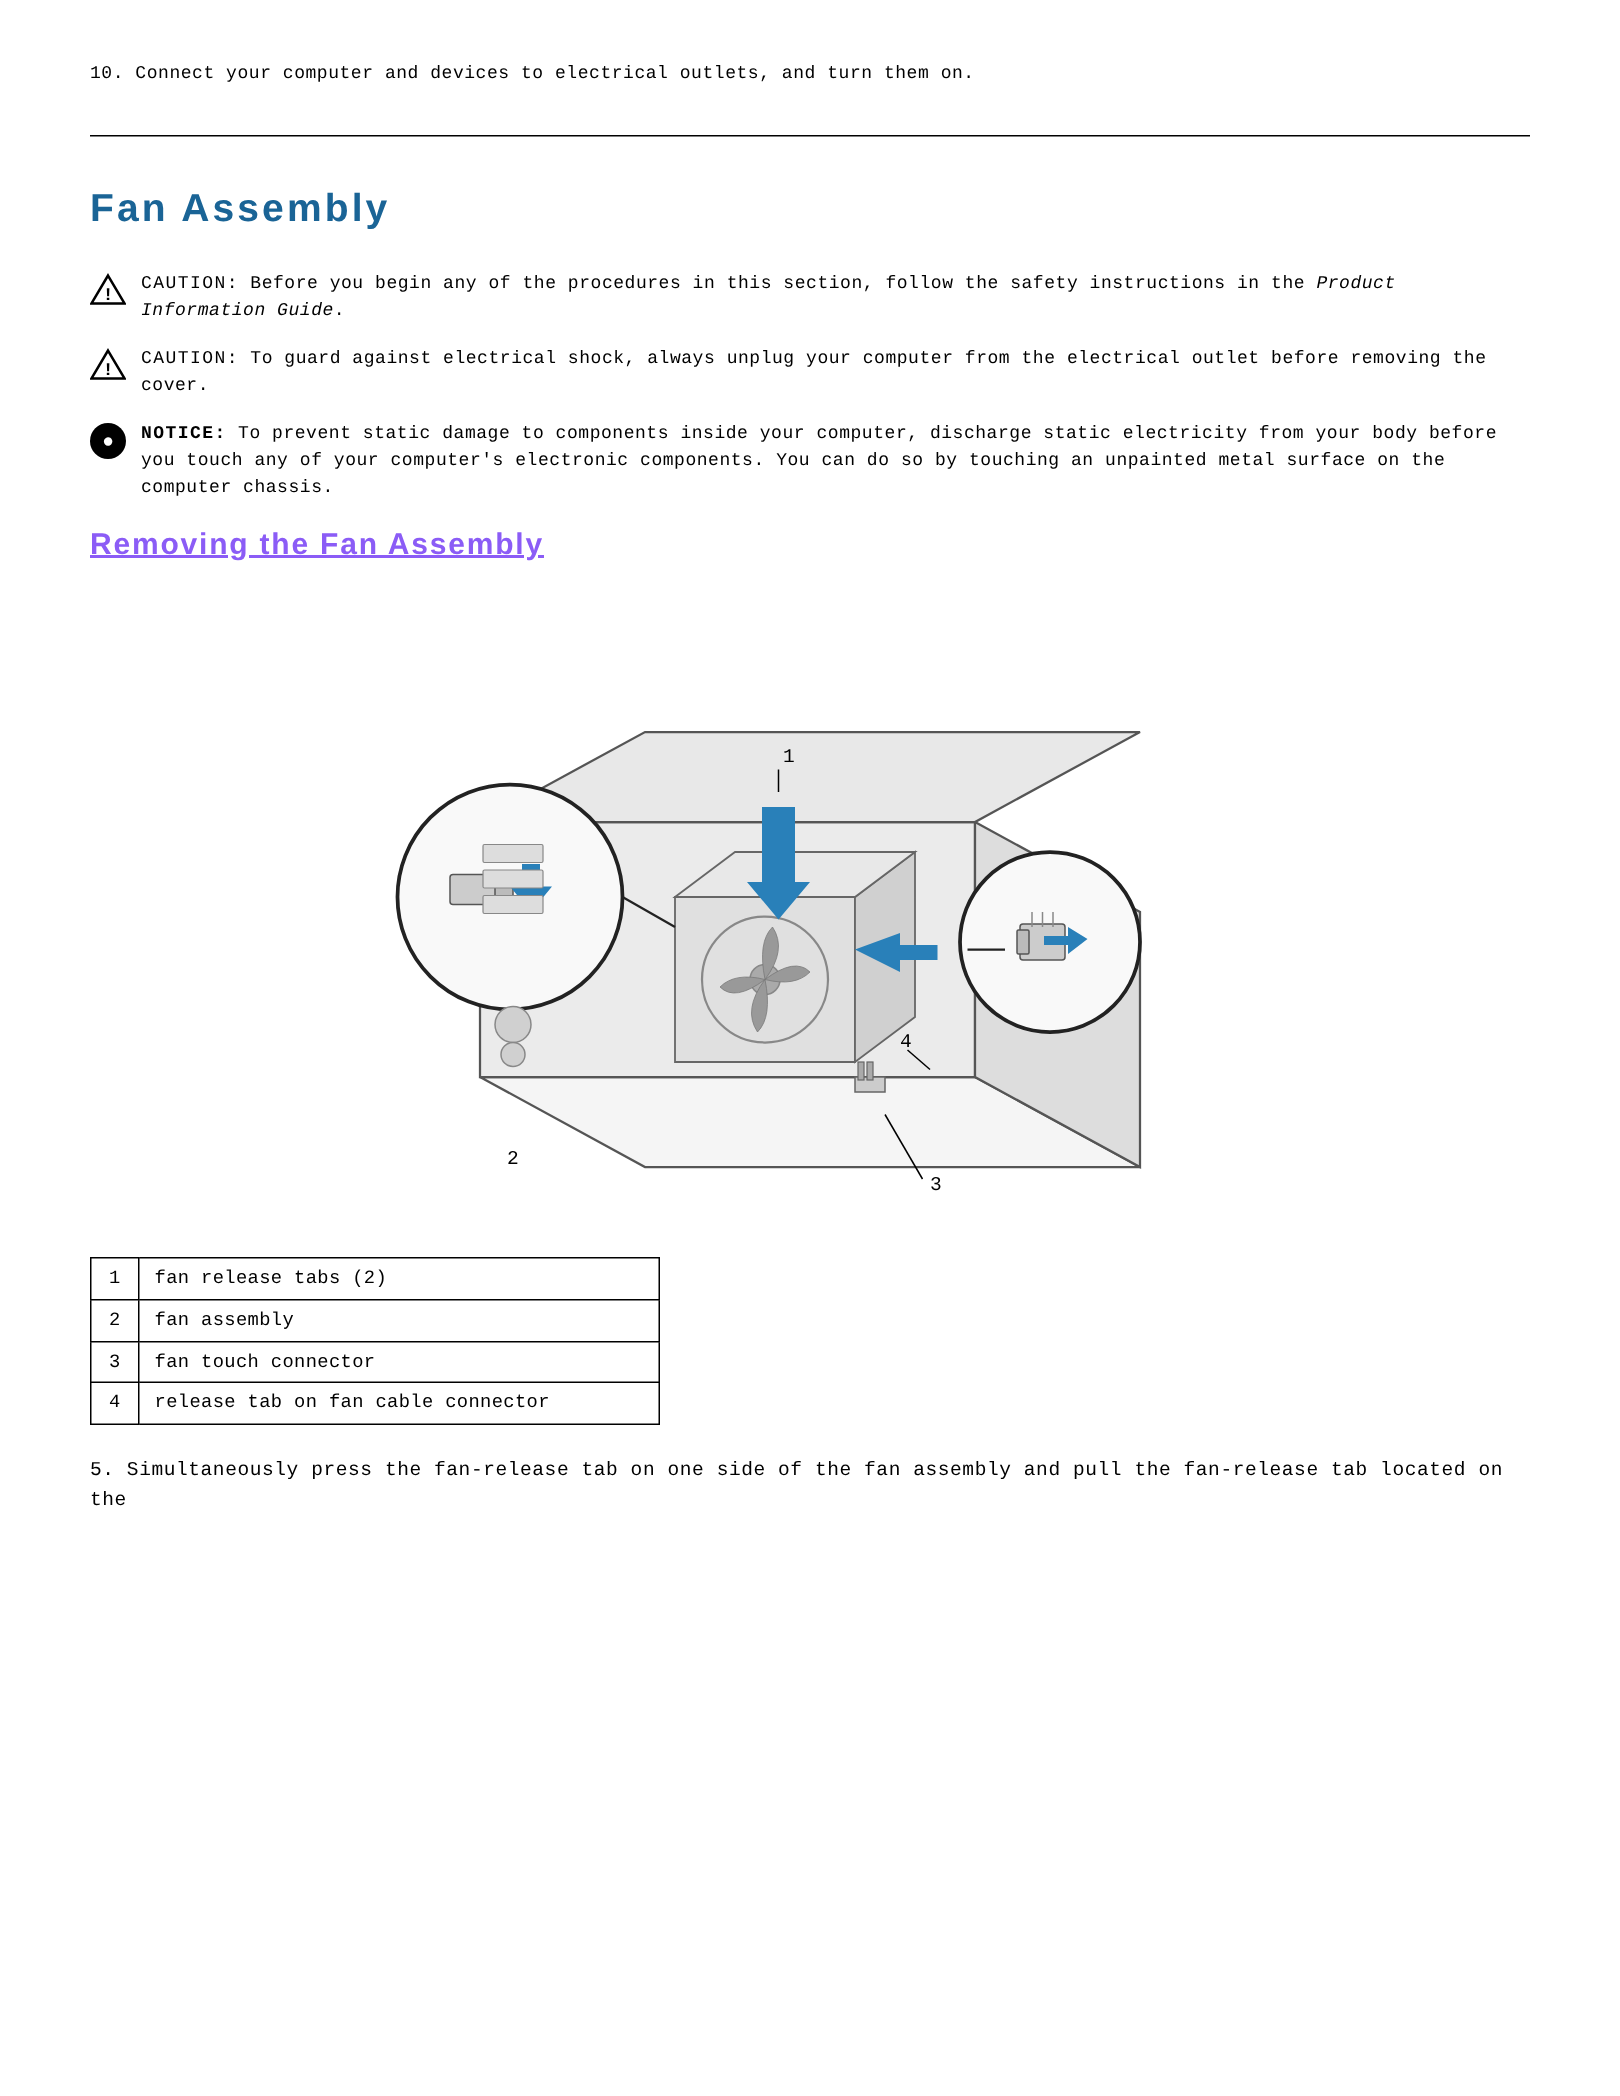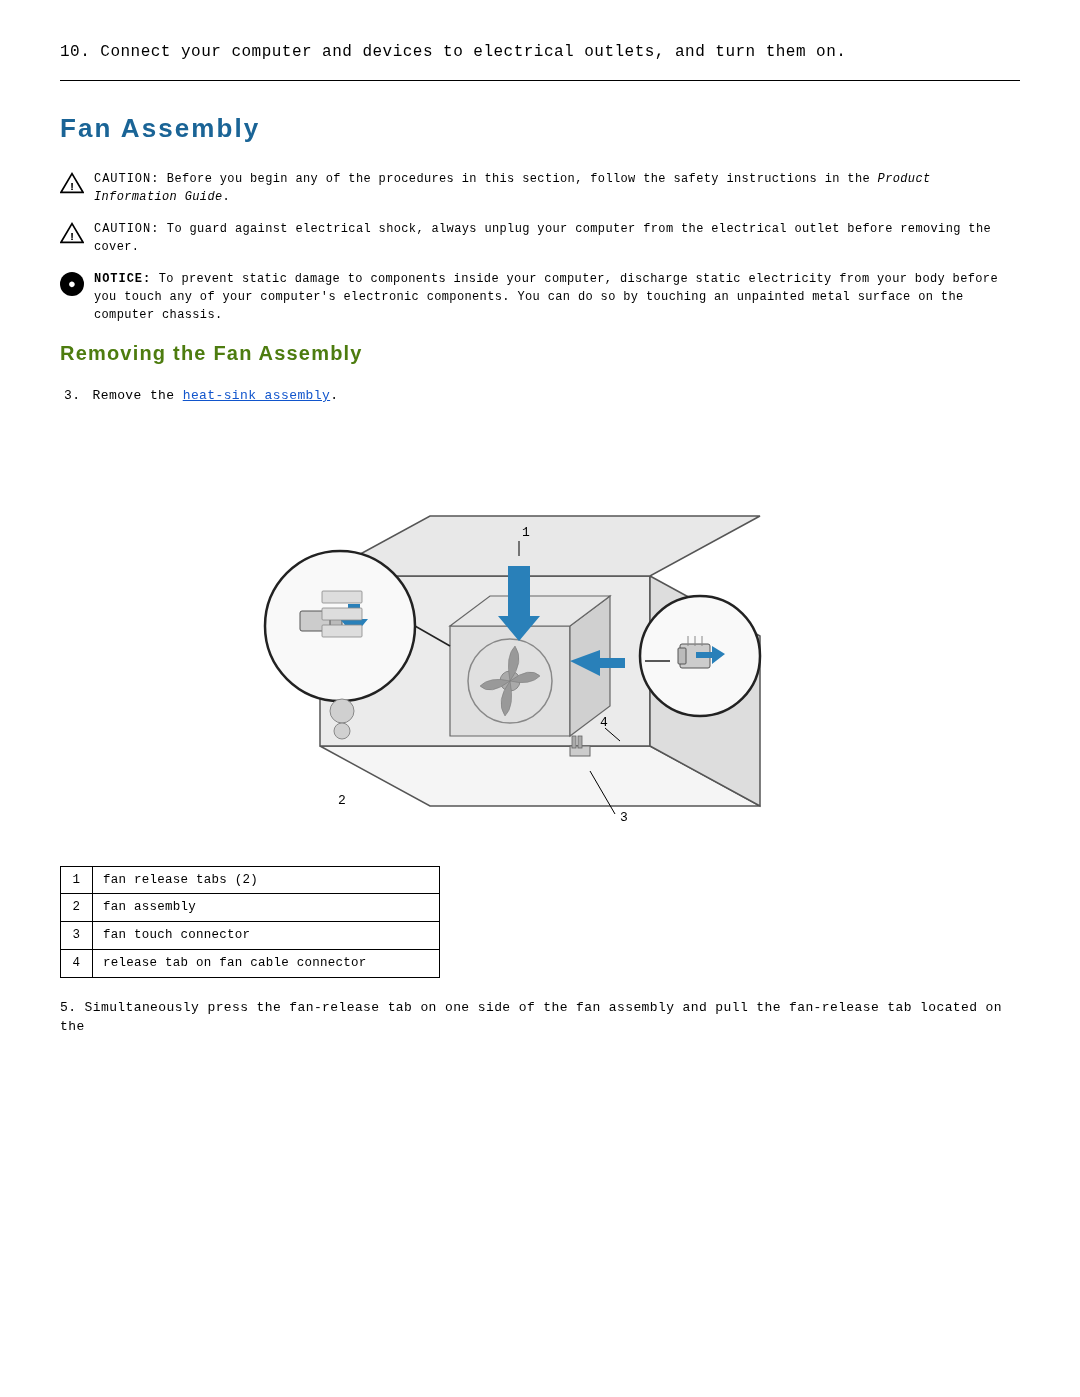--- a/index.html
+++ b/index.html
@@ -7,45 +7,46 @@
       font-family: 'Courier New', Courier, monospace;
       font-size: 13px;
       background: #fff;
       color: #000;
       width: 1080px;
       min-height: 1397px;
       padding: 40px 60px;
       line-height: 1.5;
     }
     .top-note {
-      font-size: 16px;
-      margin-bottom: 16px;
+      font-size: 12px;
+      margin-bottom: 32px;
       letter-spacing: 0.03em;
     }
     hr.divider {
       border: none;
       border-top: 1px solid #000;
       margin-bottom: 28px;
     }
     h1.section-title {
       font-family: Arial, sans-serif;
       font-size: 26px;
       font-weight: bold;
       color: #1a6496;
       margin-bottom: 22px;
       letter-spacing: 0.08em;
     }
     h2.sub-title {
       font-family: Arial, sans-serif;
       font-size: 20px;
       font-weight: bold;
-      color: #4d7c0f;
-      margin-bottom: 18px;
+      color: #8b5cf6;
+      margin-bottom: 4px;
       margin-top: 10px;
       letter-spacing: 0.06em;
+      text-decoration: underline;
     }
     .notice-block {
       display: flex;
       align-items: flex-start;
       margin-bottom: 14px;
       gap: 10px;
     }
     .notice-icon {
       flex-shrink: 0;
       margin-top: 2px;
@@ -176,24 +177,20 @@
   </div>
   <p class="notice-text">
     <span class="label-notice">NOTICE:</span>
     <span>To prevent static damage to components inside your computer, discharge static electricity from your body before you touch any of your computer's electronic components. You can do so by touching an unpainted metal surface on the computer chassis.</span>
   </p>
 </div>
 
 <h2 class="sub-title">Removing the Fan Assembly</h2>
 
 <ol class="steps-list">
-  <li>
-    <span class="step-num">3.</span>
-    <span>Remove the </span><a class="link" href="#">heat-sink assembly</a><span>.</span>
-  </li>
 </ol>
 
 <div class="diagram-container">
   <div class="diagram-svg-wrap">
     <svg width="620" height="420" viewBox="0 0 620 420" xmlns="http://www.w3.org/2000/svg">
 
       <polygon points="90,320 420,320 530,380 200,380" fill="#f5f5f5" stroke="#555" stroke-width="1.5"></polygon>
 
       <polygon points="90,150 420,150 420,320 90,320" fill="#ebebeb" stroke="#555" stroke-width="1.5"></polygon>
 

